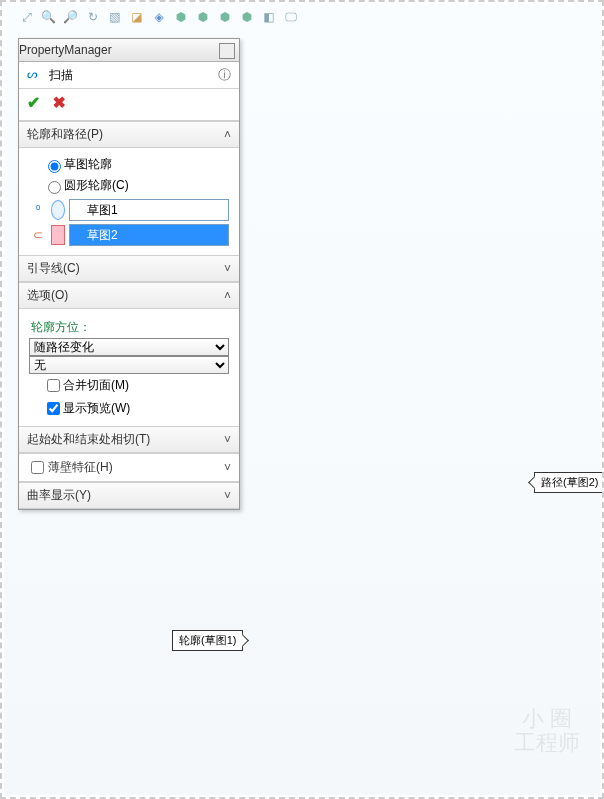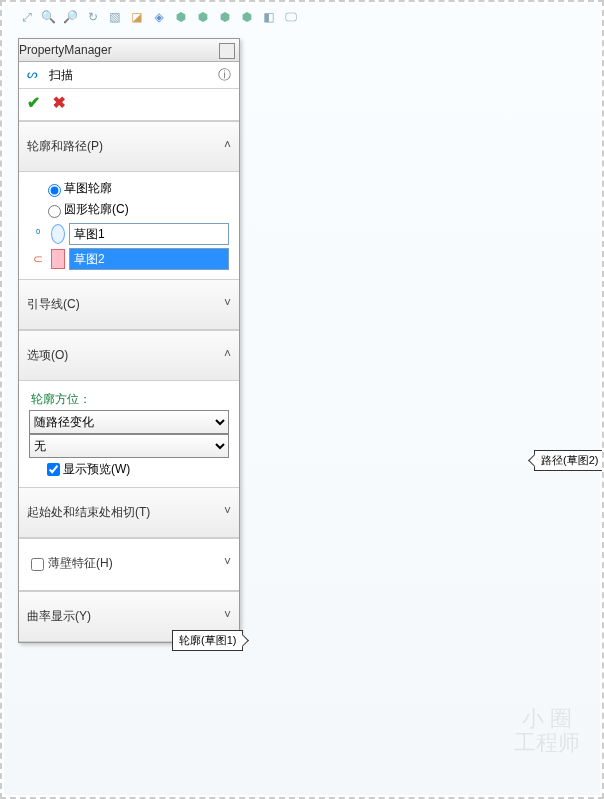--- a/index.html
+++ b/index.html
@@ -8,32 +8,32 @@
 .toolbar .ticon { width: 18px; height: 18px; display: flex; align-items: center; justify-content: center; color: #6b8fa8; opacity: 0.8; cursor: pointer; }
 .panel { position: absolute; top: 34px; left: 14px; width: 220px; background: #f7f7f7; border: 1px solid #999; box-shadow: 2px 2px 4px rgba(0,0,0,0.2); }
 .panel-title { background: linear-gradient(180deg, #fafafa, #e4e4e4); border-bottom: 1px solid #b0b0b0; height: 22px; display: flex; align-items: center; position: relative; font-weight: normal; color: #333; }
 .panel-title .pin { position: absolute; right: 4px; top: 4px; width: 14px; height: 14px; border: 1px solid #8a8a8a; background: #eee; }
 .fn-head { display: flex; align-items: center; padding: 4px 8px; background: #fff; border-bottom: 1px solid #d0d0d0; }
 .fn-head .sicon { width: 16px; height: 16px; margin-right: 6px; color: #0078d7; }
 .fn-head .help { margin-left: auto; color: #777; font-size: 13px; }
 .okcancel { display: flex; gap: 12px; padding: 4px 8px 8px 8px; background: #fff; border-bottom: 1px solid #d0d0d0; }
 .okcancel .ok { color: #1ea01e; font-size: 16px; font-weight: bold; }
 .okcancel .cancel { color: #d03030; font-size: 16px; font-weight: bold; }
-.section-head { background: linear-gradient(180deg, #fbfbfb, #ececec); border-top: 1px solid #cfcfcf; border-bottom: 1px solid #cfcfcf; padding: 16px 8px; display: flex; align-items: flex-start; color: #333; cursor: pointer; }
+.section-head { background: linear-gradient(180deg, #fbfbfb, #ececec); border-top: 1px solid #cfcfcf; border-bottom: 1px solid #cfcfcf; padding: 4px 8px; display: flex; align-items: center; color: #333; cursor: pointer; }
 .section-head .chev { margin-left: auto; color: #555; }
 .section-body { padding: 6px 10px; background: #fff; }
 .radio-row, .check-row { display: flex; align-items: center; gap: 0; padding: 2px 0 2px 14px; }
 .field-row { display: flex; align-items: center; gap: 4px; margin: 3px 0; }
 .field-row .ficon { width: 18px; text-align: center; color: #4a6; }
-.textbox { flex: 1; height: 20px; border: 1px solid #7a9ec2; background: #fff; padding: 0 4px; display: flex; align-items: center; font-size: 12px; }
+.textbox { flex: 1; height: 20px; border: 1px solid #7a9ec2; background: #fff; padding: 0 17px; display: flex; align-items: center; font-size: 12px; }
 .textbox.selected { background: #2b90ff; color: #fff; }
 .pink { border: 1px solid #d66; background: #ffc0cb; width: 12px; height: 18px; }
 .blue-o { border: 1px solid #6af; background: #e8f4ff; width: 12px; height: 18px; border-radius: 50%; position: relative; }
 .label-sm { color: #15803d; margin: 4px 0 2px 2px; }
-select { width: 100%; height: 24px; border: 1px solid #888; font-size: 12px; background: linear-gradient(180deg,#fff,#eee); }
+select { width: 100%; height: 18px; border: 1px solid #888; font-size: 12px; background: linear-gradient(180deg,#fff,#eee); }
 .canvas-area { position: absolute; inset: 0; z-index: -1; }
 .watermark { position: absolute; right: 20px; bottom: 40px; font-size: 22px; color: rgba(0,0,0,0.08); text-align: center; line-height: 1.1; }
 .callout { position: absolute; border: 1px solid #333; background: #fff; padding: 2px 6px; font-size: 11px; white-space: nowrap; }
 .callout-arrow { position: absolute; width: 8px; height: 8px; border-top: 1px solid #333; border-right: 1px solid #333; transform: rotate(45deg); background: #fff; }
 </style>
 </head>
 <body>
 
 <div class="viewport">
   <div class="canvas-area">
@@ -136,20 +136,24 @@
 
     <div class="section-head">
       <span>选项(O)</span>
       <span class="chev">˄</span>
     </div>
     <div class="section-body">
       <div class="label-sm">轮廓方位：</div>
       <select><option>随路径变化</option></select>
       <select><option>无</option></select>
       <div class="check-row">
+          <input type="checkbox" style="">
+          <span>合并切面(M)</span>
+        </div>
+      <div class="check-row">
           <input type="checkbox" checked="" style="">
           <span>显示预览(W)</span>
         </div>
     </div>
 
     <div class="section-head">
       <span>起始处和结束处相切(T)</span>
       <span class="chev">˅</span>
     </div>
 
@@ -158,21 +162,21 @@
       <span>薄壁特征(H)</span>
       <span class="chev">˅</span>
     </div>
 
     <div class="section-head">
       <span>曲率显示(Y)</span>
       <span class="chev">˅</span>
     </div>
   </div>
 
-  <div class="callout" style="top:446px; left:530px;">
+  <div class="callout" style="top:468px; left:530px;">
     <span>路径(草图2)</span>
     <span class="callout-arrow" style="left:-5px; top:5px; transform:rotate(225deg)"></span>
   </div>
   <div class="callout" style="top:626px; left:168px;">
     <span>轮廓(草图1)</span>
     <span class="callout-arrow" style="right:-5px; top:5px;"></span>
   </div>
 
   <div class="watermark">
     <div>小 圈</div>

